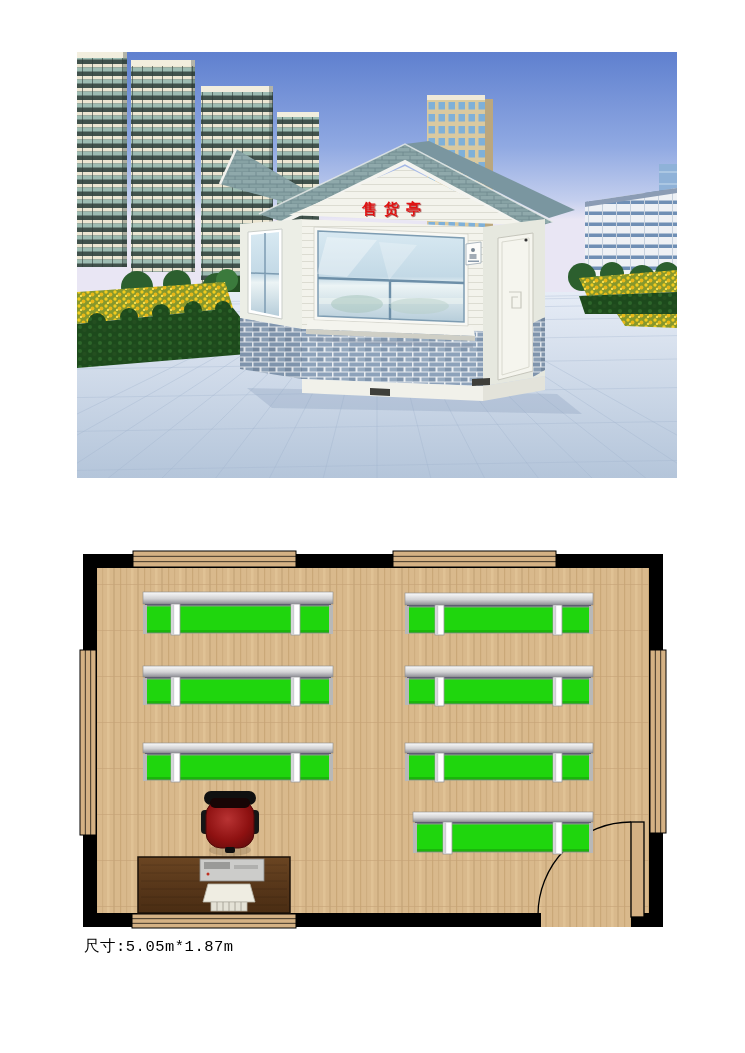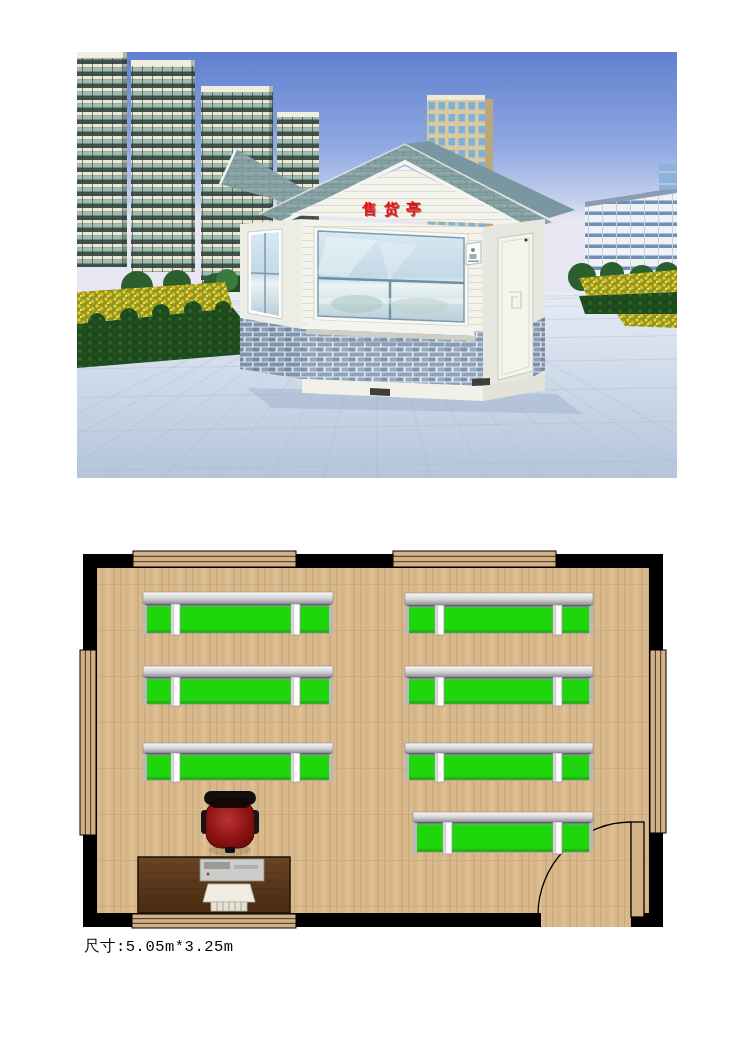--- a/index.html
+++ b/index.html
@@ -412,16 +412,16 @@
             <line x1="140" y1="348" x2="140" y2="357" stroke="#9a988c" stroke-width="0.8"></line>
             <line x1="146" y1="348" x2="146" y2="357" stroke="#9a988c" stroke-width="0.8"></line>
             <line x1="152" y1="348" x2="152" y2="357" stroke="#9a988c" stroke-width="0.8"></line>
             <line x1="158" y1="348" x2="158" y2="357" stroke="#9a988c" stroke-width="0.8"></line>
           </g>
         </g>
     </svg>
   </div>
 
   <div class="specs">
-    <div class="line">尺寸:5.05m*3.25m</div>
+    <div class="line">尺寸:5.05m*1.87m</div>
   </div>
 
 </div>
 
 </body></html>

